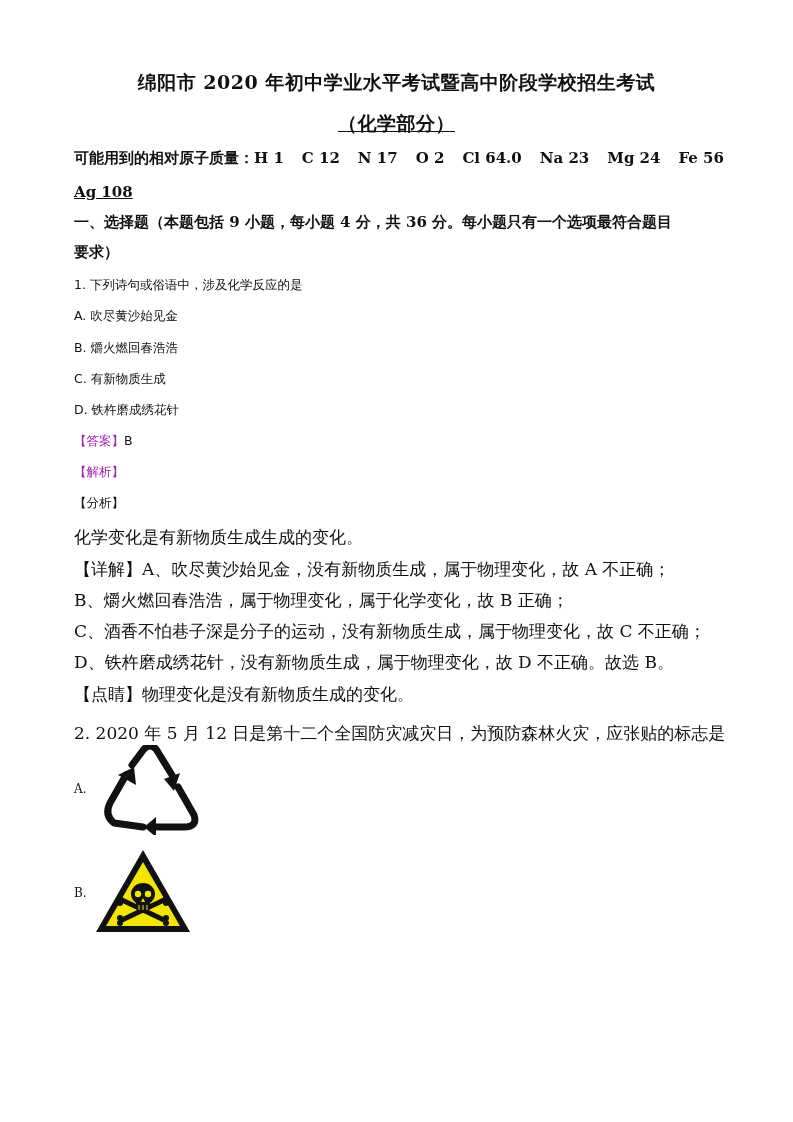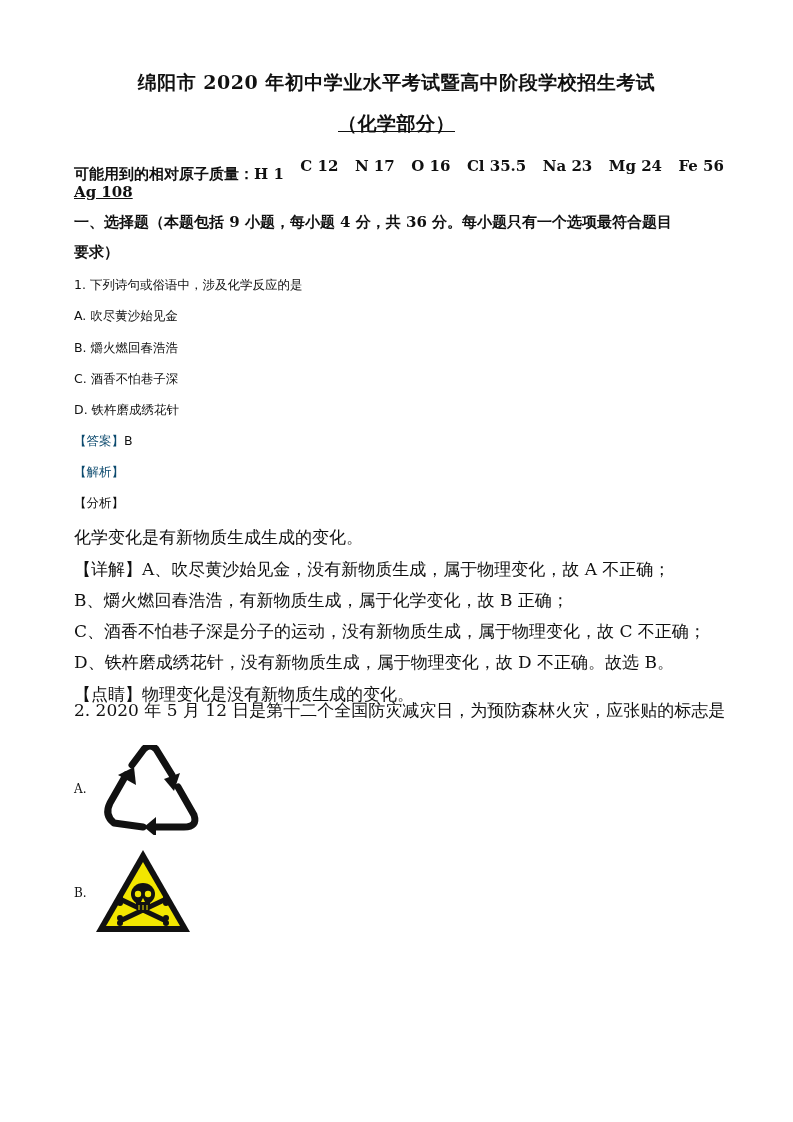--- a/index.html
+++ b/index.html
@@ -6,77 +6,77 @@
   body { width: 793px; height: 1122px; position: relative; overflow: hidden;
          font-family: "DejaVu Serif", "Liberation Serif", serif; color: #111; }
   .page { position: absolute; left: 0; top: 0; width: 793px; height: 1122px; }
   .title { position: absolute; left: 0; width: 793px; text-align: center;
            font-weight: bold; font-size: 19px; letter-spacing: 0.5px; }
   .title.main { top: 70px; }
   .title.sub { top: 111px; text-decoration: underline; }
   .line { position: absolute; left: 74px; white-space: nowrap; font-size: 17px; }
   .bold { font-weight: bold; font-size: 15px; }
   .masses { top: 149px; width: 650px; display: flex; justify-content: space-between; }
-  .masses span { display: inline-block; margin-top: 8px; }
+  .masses span { display: inline-block; }
   .ag { top: 183px; text-decoration: underline; }
   .sec1 { top: 213px; }
   .sec2 { top: 243px; }
   .q { font-family: "DejaVu Sans", "Liberation Sans", sans-serif; font-size: 12.5px; }
-  .blue { color: #0c4a6e; }
+  .blue { color: #a21caf; }
   .fig { position: absolute; }
   .optlabel { position: absolute; left: 74px; font-size: 12px; }
 </style>
 </head>
 <body>
 
 <div class="page">
 
   <div class="title main">绵阳市 2020 年初中学业水平考试暨高中阶段学校招生考试</div>
   <div class="title sub">（化学部分）</div>
 
   <div class="line bold masses">
     <span><span>可能用到的相对原子质量：</span><span>H 1</span></span>
     <span>C 12</span>
     <span>N 17</span>
-    <span>O 16</span>
-    <span>Cl 35.5</span>
+    <span>O 2</span>
+    <span>Cl 64.0</span>
     <span>Na 23</span>
     <span>Mg 24</span>
     <span>Fe 56</span>
   </div>
   <div class="line bold ag">Ag 108</div>
 
   <div class="line bold sec1">一、选择题（本题包括 9 小题，每小题 4 分，共 36 分。每小题只有一个选项最符合题目</div>
   <div class="line bold sec2">要求）</div>
 
   <div class="line q" style="top:277px">1.  下列诗句或俗语中，涉及化学反应的是</div>
   <div class="line q" style="top:308px">A.  吹尽黄沙始见金</div>
   <div class="line q" style="top:340px">B.  爝火燃回春浩浩</div>
-  <div class="line q" style="top:371px">C.  酒香不怕巷子深</div>
+  <div class="line q" style="top:371px">C.  有新物质生成</div>
   <div class="line q" style="top:402px">D.  铁杵磨成绣花针</div>
 
   <div class="line q" style="top:433px">
     <span class="blue">【答案】</span><span>B</span>
   </div>
   <div class="line q blue" style="top:464px">【解析】</div>
   <div class="line q" style="top:495px">【分析】</div>
   <div class="line" style="top:526px">化学变化是有新物质生成生成的变化。</div>
 
   <div class="line" style="top:558px">
     <span>【详解】</span><span>A、吹尽黄沙始见金，没有新物质生成，属于物理变化，故 A 不正确；</span>
   </div>
-  <div class="line" style="top:589px">B、爝火燃回春浩浩，有新物质生成，属于化学变化，故 B 正确；</div>
+  <div class="line" style="top:589px">B、爝火燃回春浩浩，属于物理变化，属于化学变化，故 B 正确；</div>
   <div class="line" style="top:620px">C、酒香不怕巷子深是分子的运动，没有新物质生成，属于物理变化，故 C 不正确；</div>
   <div class="line" style="top:651px">D、铁杵磨成绣花针，没有新物质生成，属于物理变化，故 D 不正确。故选 B。</div>
 
   <div class="line" style="top:683px">
     <span>【点睛】</span><span>物理变化是没有新物质生成的变化。</span>
   </div>
 
-  <div class="line" style="top:699px">2. 2020  年  5  月  12  日是第十二个全国防灾减灾日，为预防森林火灾，应张贴的标志是</div>
+  <div class="line" style="top:722px">2. 2020  年  5  月  12  日是第十二个全国防灾减灾日，为预防森林火灾，应张贴的标志是</div>
 
   <div class="optlabel" style="top:782px">A.</div>
   <svg class="fig" style="left:98px; top:745px" width="104" height="90" viewBox="0 0 104 90">
     <g fill="none" stroke="#111" stroke-width="7" stroke-linecap="round" stroke-linejoin="round">
 
       <path d="M28 30 L12 58 Q6 70 16 78 L45 82"></path>
 
       <path d="M34 20 L46 4 Q52 -2 58 4 L74 30"></path>
 
       <path d="M80 42 L96 70 Q100 82 86 82 L58 82"></path>

